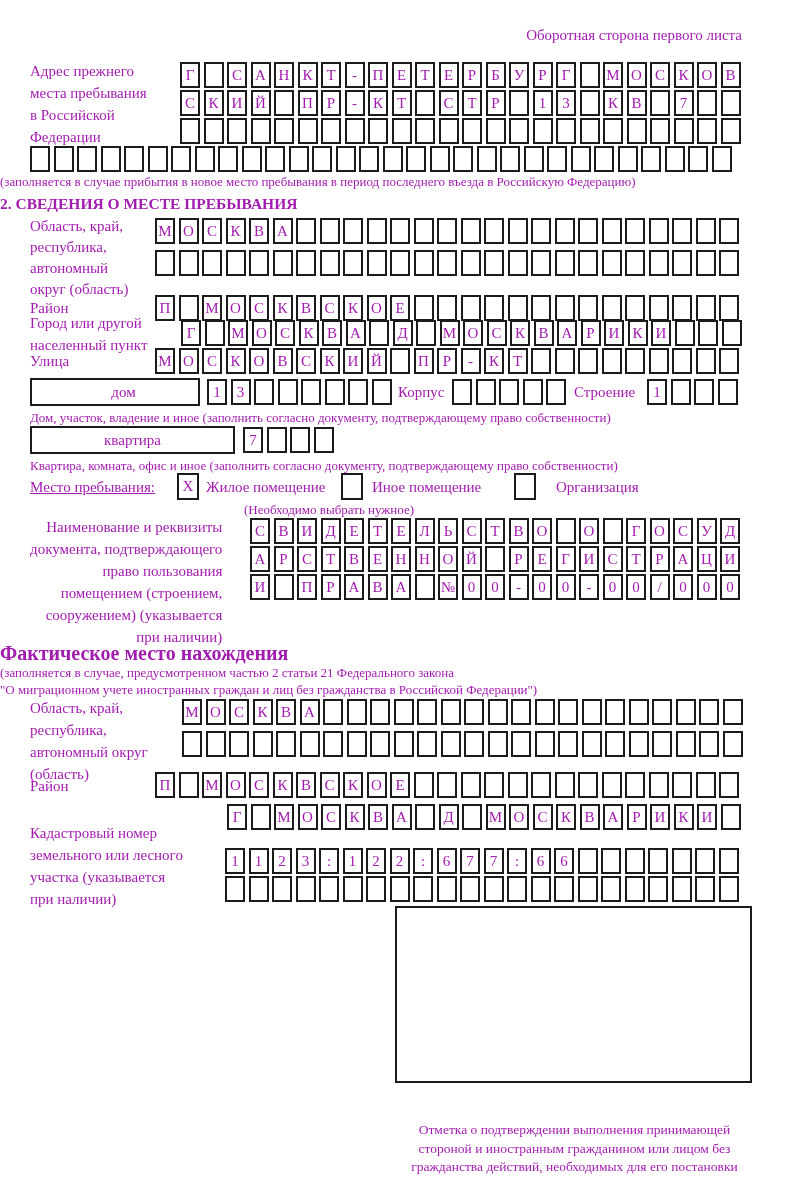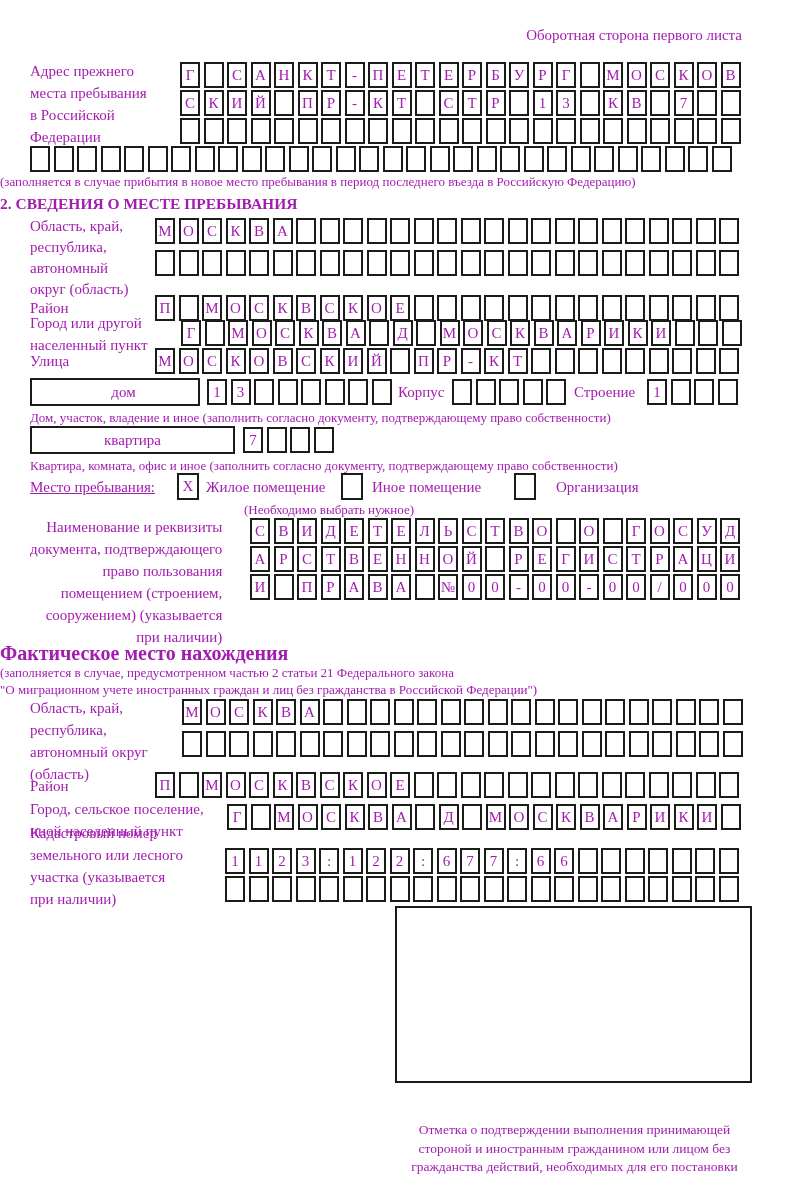--- a/index.html
+++ b/index.html
@@ -537,24 +537,20 @@
       <span class="cell"></span>
       <span class="cell"></span>
       <span class="cell"></span>
       <span class="cell"></span>
       <span class="cell"></span>
       <span class="cell"></span>
       <span class="cell"></span>
       <span class="cell"></span>
     </div>
 
-  <div class="abs lab" style="left:30px;top:798px;">
-    <div>Город, сельское поселение,</div>
-    <div>иной населенный пункт</div>
-  </div>
   <div class="abs row" style="left:227px;top:804px;">
       <span class="cell">Г</span>
       <span class="cell"></span>
       <span class="cell">М</span>
       <span class="cell">О</span>
       <span class="cell">С</span>
       <span class="cell">К</span>
       <span class="cell">В</span>
       <span class="cell">А</span>
       <span class="cell"></span>

